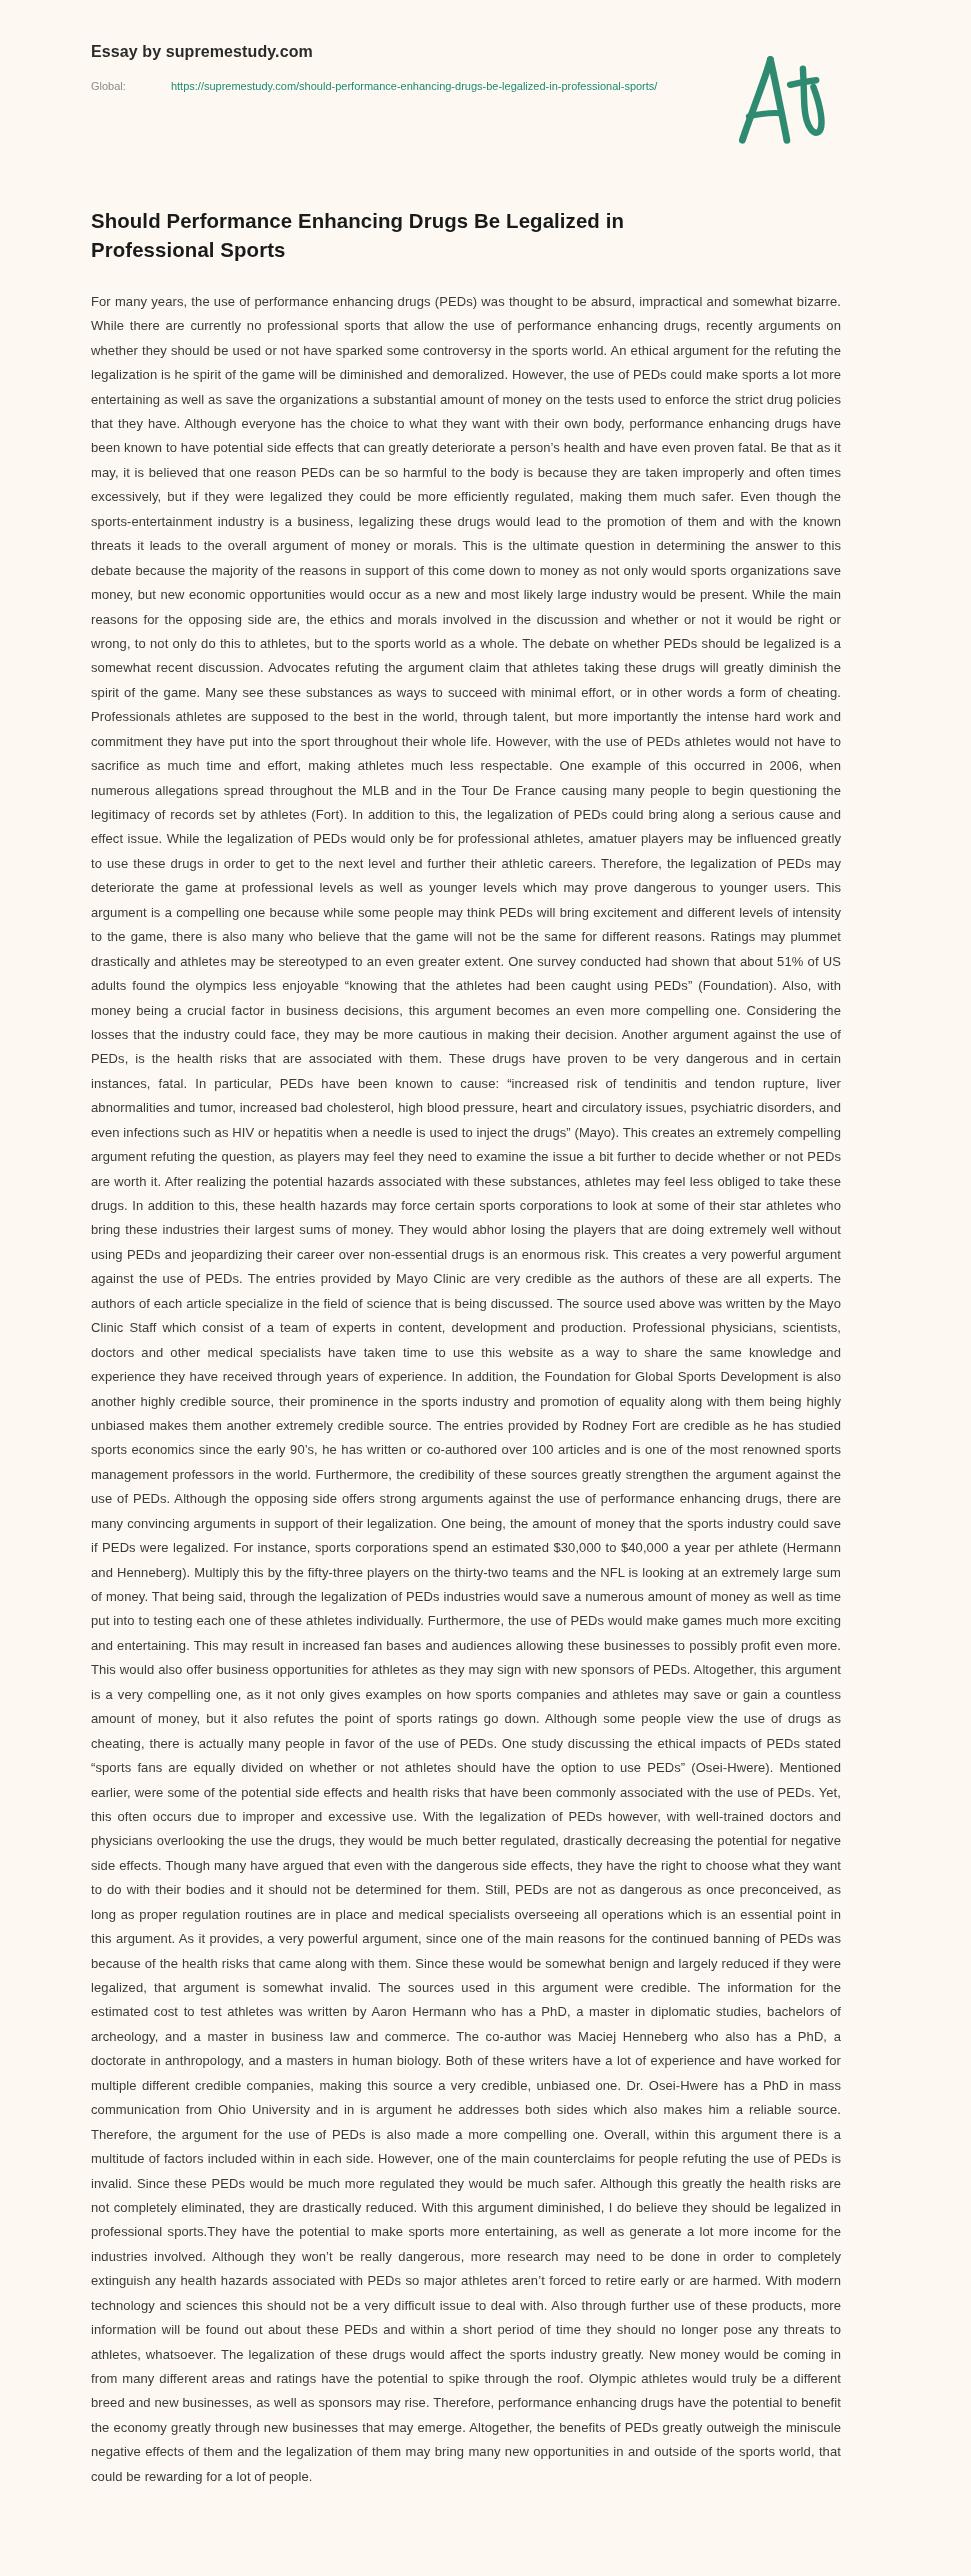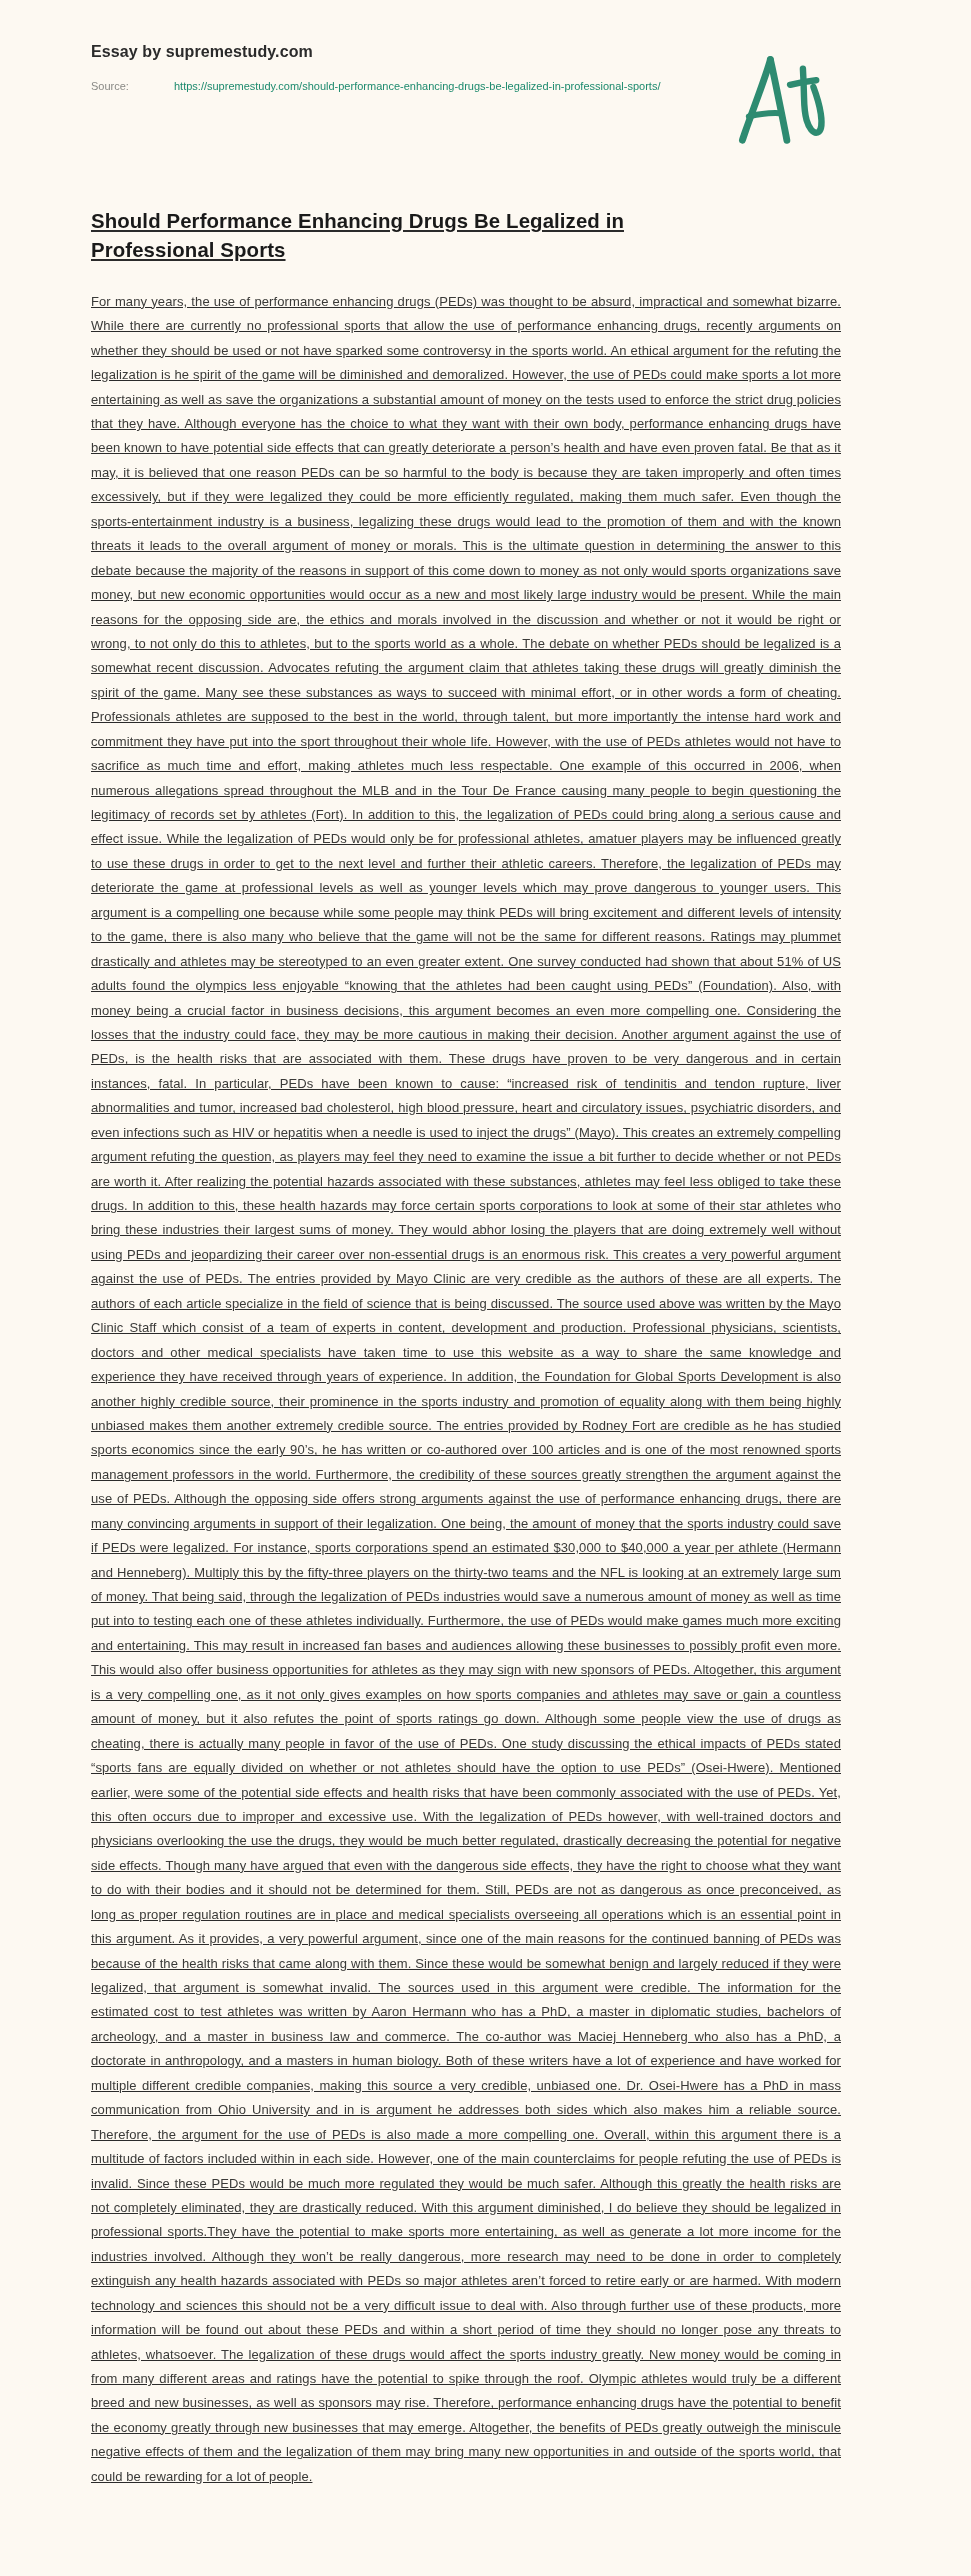--- a/index.html
+++ b/index.html
@@ -60,21 +60,20 @@
     margin-top: 1.9px;
     margin-right: 5.7px;
     flex: 0 0 auto;
   }
   .logo svg { display:block; width:100%; height:100%; }
 
   
   .article {
     padding: 0 91px 57px 91px;
     margin-top: 53px;
-    text-decoration: underline;
   }
   .doc-title {
     font-size: 20.4px;
     font-weight: bold;
     line-height: 1.42;
     color: #1a1a1a;
     margin: 0 0 25px 0;
     max-width: 645px;
     letter-spacing: 0.1px;
   }
@@ -89,21 +88,21 @@
 </style>
 </head>
 <body>
 
 <div class="page">
 
   <div class="header">
     <div class="header-left">
       <div class="brand-title">Essay by supremestudy.com</div>
       <div class="source-line">
-        <span class="source-label">Source:</span>
+        <span class="source-label">Global:</span>
         <a class="source-url" href="#">https://supremestudy.com/should-performance-enhancing-drugs-be-legalized-in-professional-sports/</a>
       </div>
     </div>
 
     <div class="logo">
       <svg viewBox="0 0 120 120" xmlns="http://www.w3.org/2000/svg" aria-hidden="true">
         <g fill="none" stroke="#2e8b71" stroke-linecap="round" stroke-linejoin="round">
 
           <path d="M49.5 17 C46 31 34 62 22 96 C20.5 100.5 19.5 103 19 105" stroke-width="7.5"></path>
 

